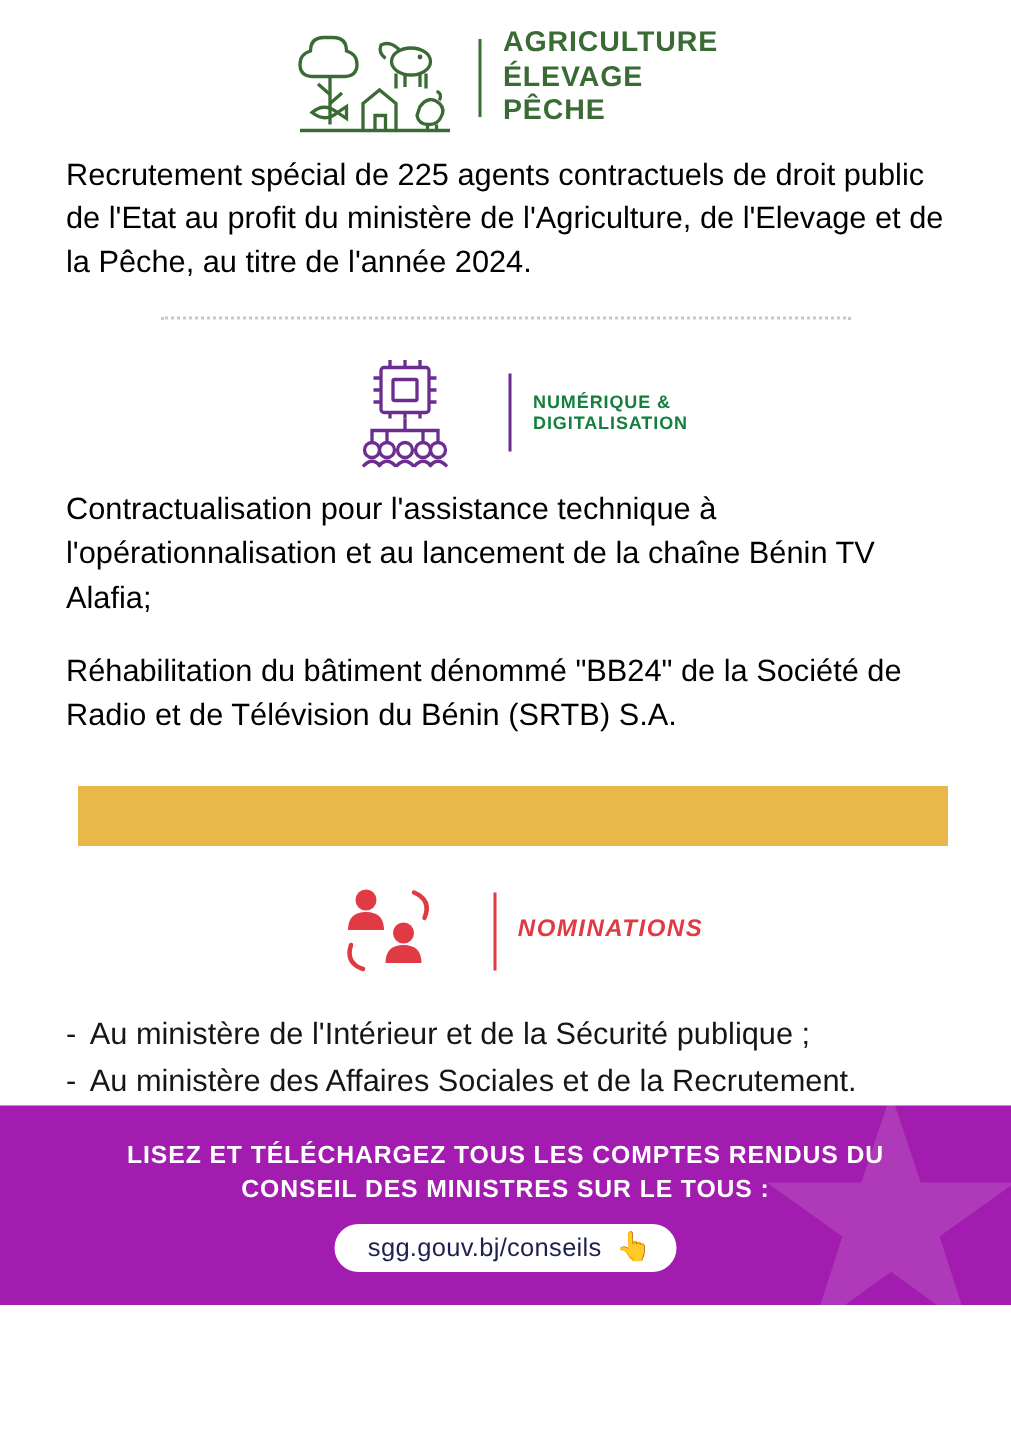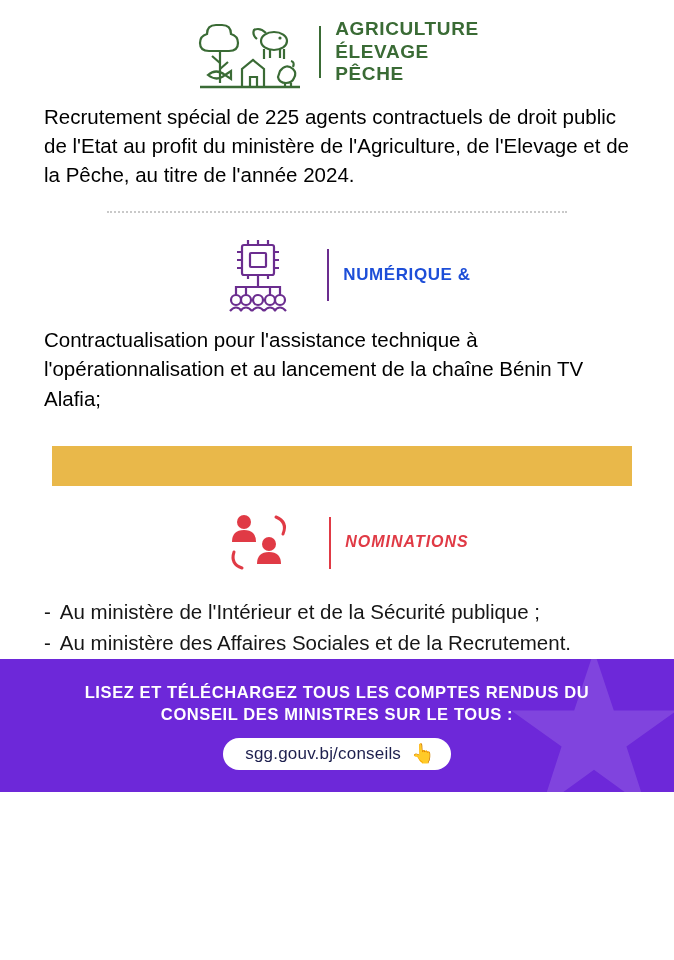--- a/index.html
+++ b/index.html
@@ -48,21 +48,21 @@
   .sec-head .divider.purple { background: #6b2d8f; }
   .sec-head .divider.red { background: #e03a45; }
   .sec-title {
     font-size: 19px;
     font-weight: bold;
     letter-spacing: 0.6px;
     line-height: 1.18;
     color: #3a6b35;
     text-transform: uppercase;
   }
-  .sec-title.purple { color: #1d4ed8; font-size: 17px; }
+  .sec-title.purple { color: #15803d; font-size: 12px; }
   .sec-title.red { color: #e03a45; font-size: 16px; letter-spacing: 1px; font-style: italic; }
 
   
   p.body {
     font-size: 20.5px;
     line-height: 1.42;
     color: #000000;
     margin: 6px 0 0 0;
   }
   p.body + p.body { margin-top: 20px; }
@@ -118,21 +118,21 @@
     gap: 9px;
     margin-bottom: 2px;
   }
   ul.dash-list li .dash { flex: 0 0 auto; }
 
   
   .footer {
     position: relative;
     flex: 0 0 auto;
     height: 133px;
-    background: #6d28d9;
+    background: #a21caf;
     overflow: hidden;
     display: flex;
     flex-direction: column;
     align-items: center;
     justify-content: center;
   }
   .footer .watermark {
     position: absolute;
     right: -10px;
     bottom: -30px;
@@ -227,24 +227,26 @@
           <circle cx="34" cy="63" r="5"></circle>
           <circle cx="46" cy="63" r="5"></circle>
           <circle cx="58" cy="63" r="5"></circle>
           <circle cx="68" cy="63" r="5"></circle>
           <path d="M18 74 q6 -7 12 0 M28 74 q6 -7 12 0 M40 74 q6 -7 12 0 M52 74 q6 -7 12 0 M62 74 q6 -7 12 0"></path>
         </svg>
       </div>
       <div class="divider purple"></div>
       <div class="sec-title purple">
         <div>NUMÉRIQUE &amp;</div>
+        <div>DIGITALISATION</div>
       </div>
     </div>
 
     <p class="body">Contractualisation pour l'assistance technique à l'opérationnalisation et au lancement de la chaîne Bénin TV Alafia;</p>
+    <p class="body">Réhabilitation du bâtiment dénommé "BB24" de la Société de Radio et de Télévision du Bénin (SRTB) S.A.</p>
 
     <div class="banner-wrap">
       <div class="banner-shadow"></div>
     </div>
 
     <div class="sec-head">
       <div class="icon-box">
         <svg width="80" height="70" viewBox="0 0 80 70" fill="none" stroke="#e03a45" stroke-width="3">
           <circle cx="24" cy="14" r="7" fill="#e03a45" stroke="none"></circle>
           <path d="M12 34 q0 -12 12 -12 q12 0 12 12 z" fill="#e03a45" stroke="none"></path>

